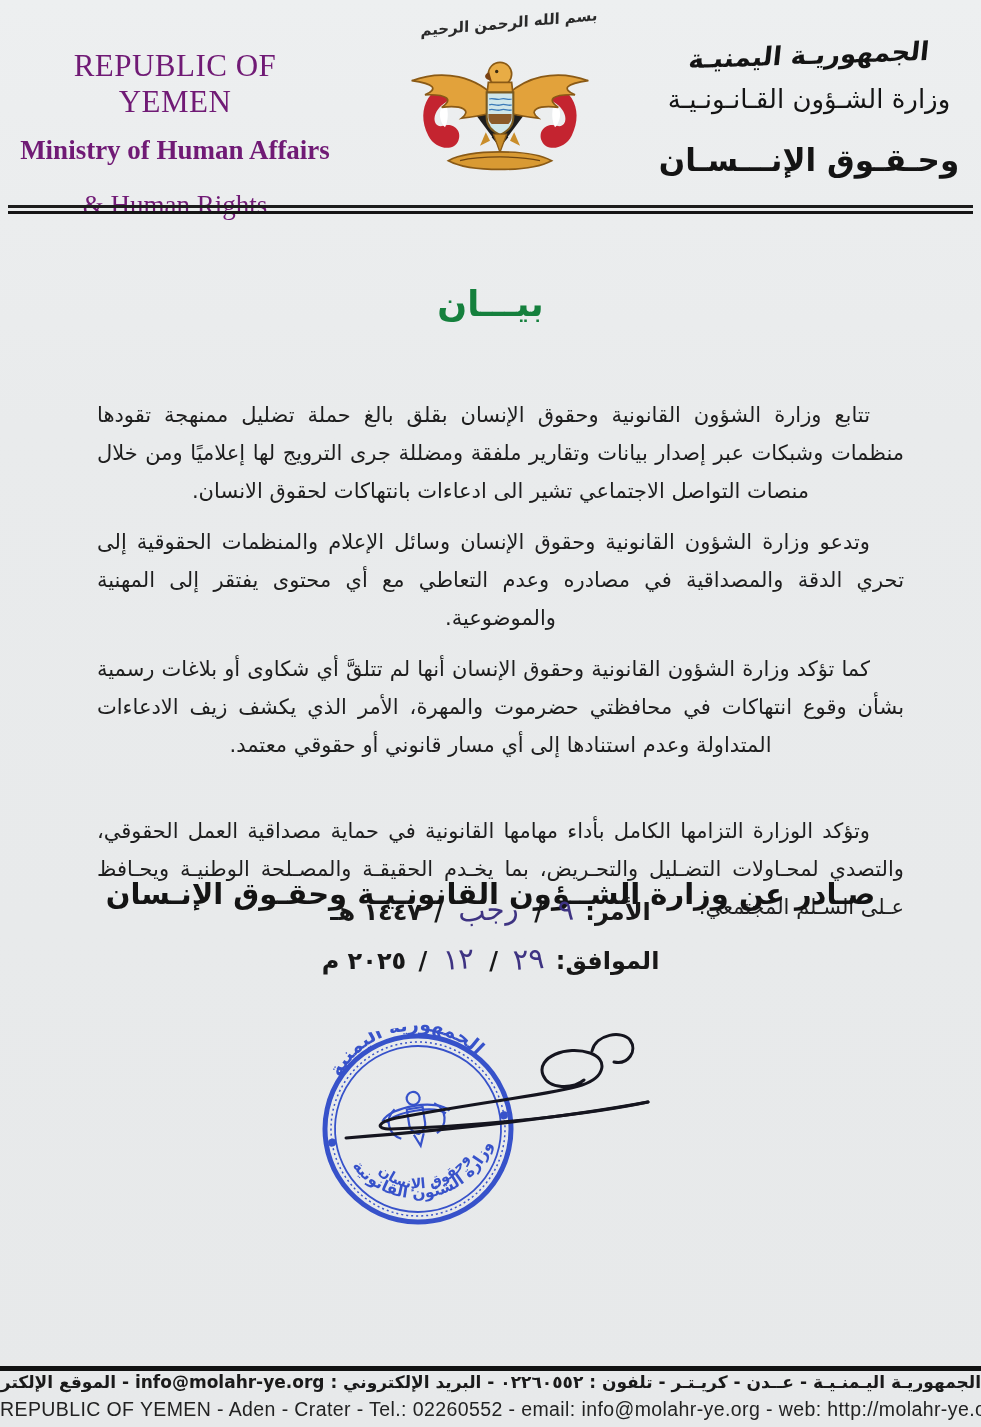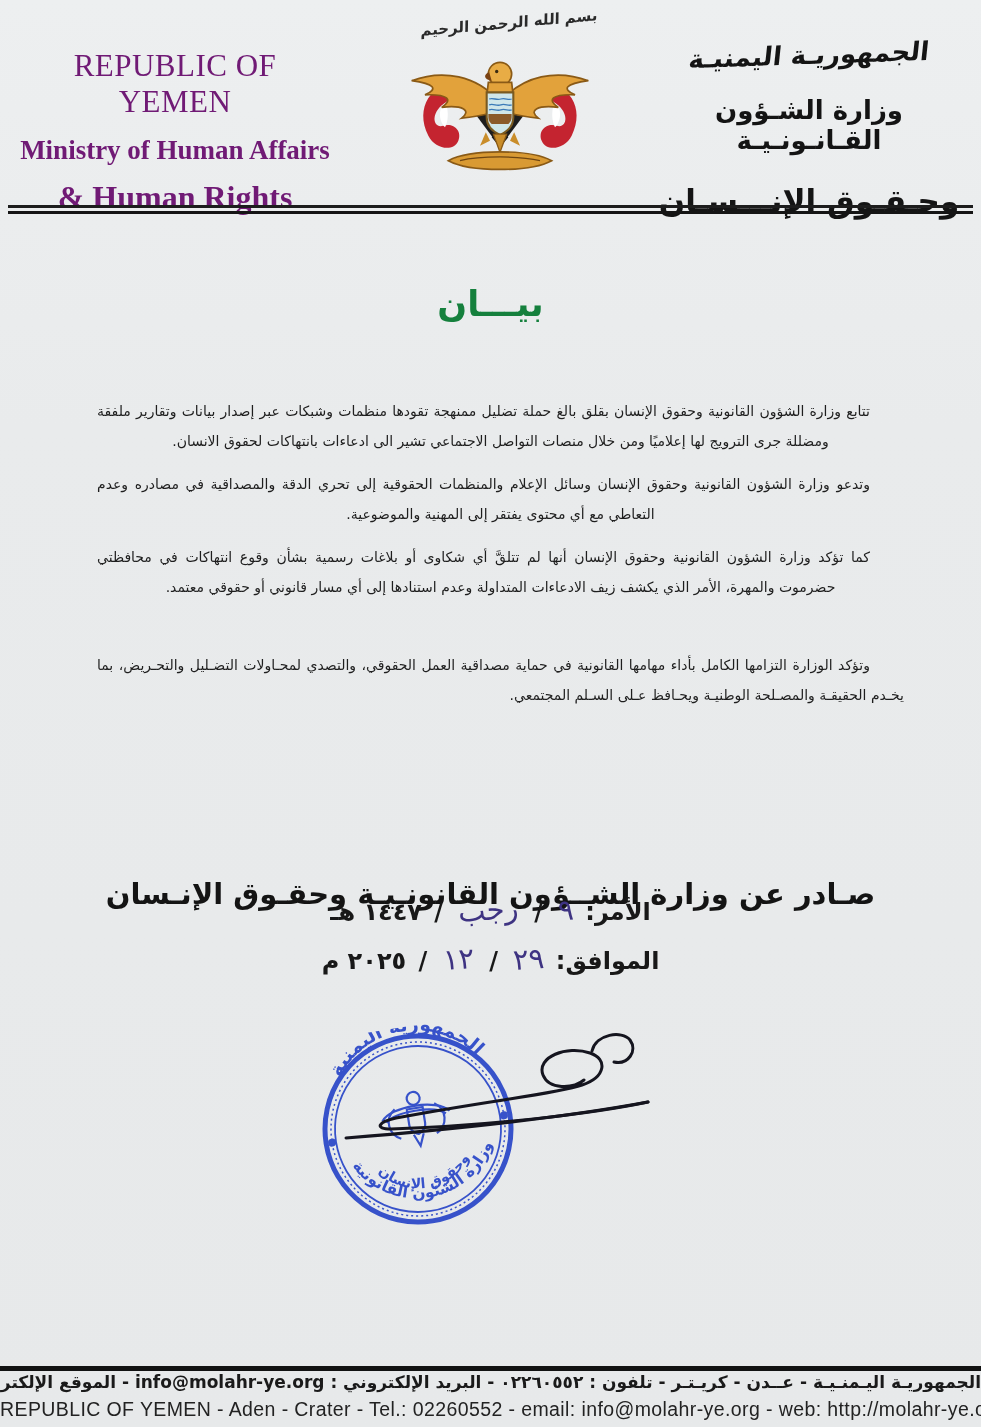--- a/index.html
+++ b/index.html
@@ -12,52 +12,52 @@
     overflow:hidden;
   }
 
   
   .hdr-left {
     position:absolute; top:48px; left:16px; width:318px;
     text-align:center; font-family:"Liberation Serif", serif; color:#701a75;
   }
   .hdr-left .l1 { font-size:31px; letter-spacing:.5px; }
   .hdr-left .l2 { font-size:27px; font-weight:bold; margin-top:15px; }
-  .hdr-left .l3 { font-size:32px; font-weight:bold; margin-top:13px; }
+  .hdr-left .l3 { font-size:27px; font-weight:normal; margin-top:24px; }
 
   .hdr-center { position:absolute; top:6px; left:386px; width:228px; text-align:center; }
   .bismillah {
     font-size:15px; color:#2a2a2a; transform:rotate(-5deg) skewX(-6deg);
     margin:8px 0 2px 18px; white-space:nowrap; font-weight:bold;
   }
   .emblem-svg { width:210px; height:150px; }
 
   .hdr-right {
     position:absolute; top:40px; right:18px; width:308px;
     text-align:center; direction:rtl; color:#141414;
   }
   .hdr-right .a1 { font-size:26px; font-weight:bold; transform:skewX(-8deg) rotate(-2deg); }
-  .hdr-right .a2 { font-size:26px; font-weight:bold; margin-top:25px; }
+  .hdr-right .a2 { font-size:26px; font-weight:normal; margin-top:14px; }
   .hdr-right .a3 { font-size:31px; font-weight:bold; margin-top:28px; }
 
   .rule-double {
     position:absolute; top:205px; left:8px; right:8px; height:9px;
     border-top:3px solid #1d1d1d; border-bottom:3px solid #151515;
   }
 
   
   .doc-title {
     position:absolute; top:284px; left:0; width:100%;
     text-align:center; direction:rtl;
     font-size:35px; font-weight:bold; color:#15803d;
   }
 
   .body-text {
     position:absolute; top:396px; left:97px; right:77px;
-    direction:rtl; font-size:14px; line-height:30px; color:#1e1e1e;
+    direction:rtl; font-size:21px; line-height:38px; color:#1e1e1e;
     text-align:justify;
   }
   .body-text p { text-indent:34px; margin-bottom:13px; }
   .body-text p.last-center { text-align-last:center; }
   .body-text p.last-right  { text-align-last:right;margin-top:48px; }
 
   .issued-line {
     position:absolute; top:846px; left:0; width:100%;
     text-align:center; direction:rtl;
     font-size:29px; font-weight:bold; color:#141414;margin-top:31px;

